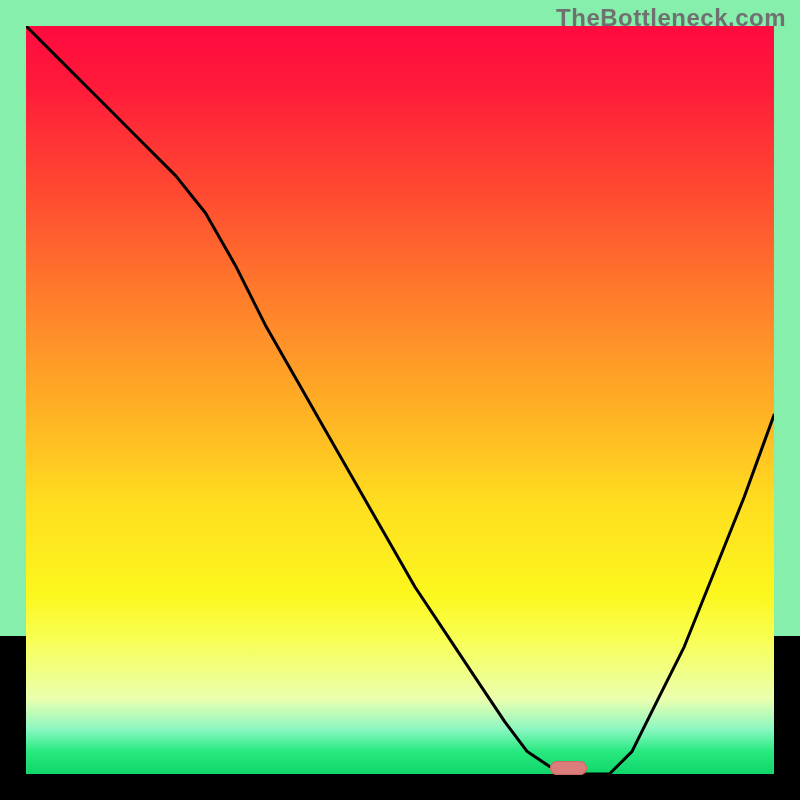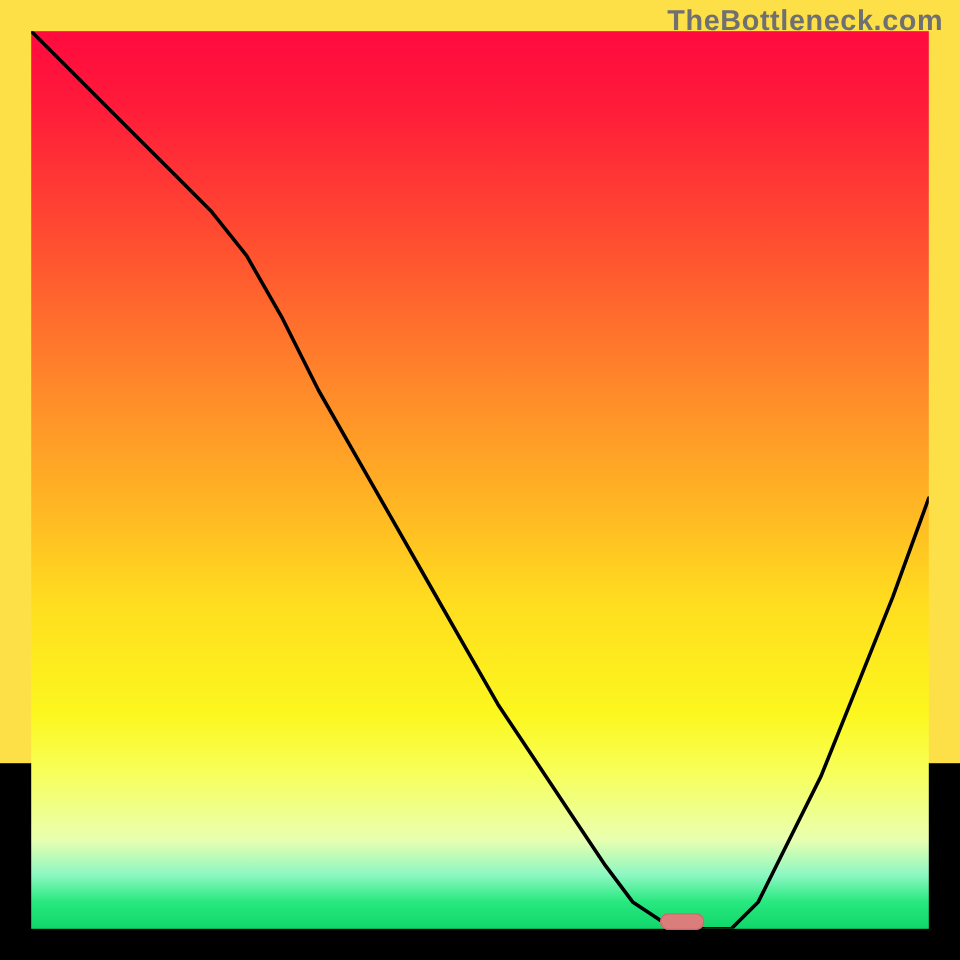--- a/index.html
+++ b/index.html
@@ -8,21 +8,21 @@
     width: 800px;
     height: 800px;
     background: #000;
     overflow: hidden;
     font-family: Arial, Helvetica, sans-serif;
   }
   .frame {
     position: relative;
     width: 800px;
     height: 636px;
-    background: #fde047;
+    background: #86efac;
   }
   .watermark {
     position: absolute;
     top: 4px;
     right: 14px;
     color: #707070;
     font-size: 24px;
     font-weight: 600;
     letter-spacing: 0.5px;
     z-index: 20;

